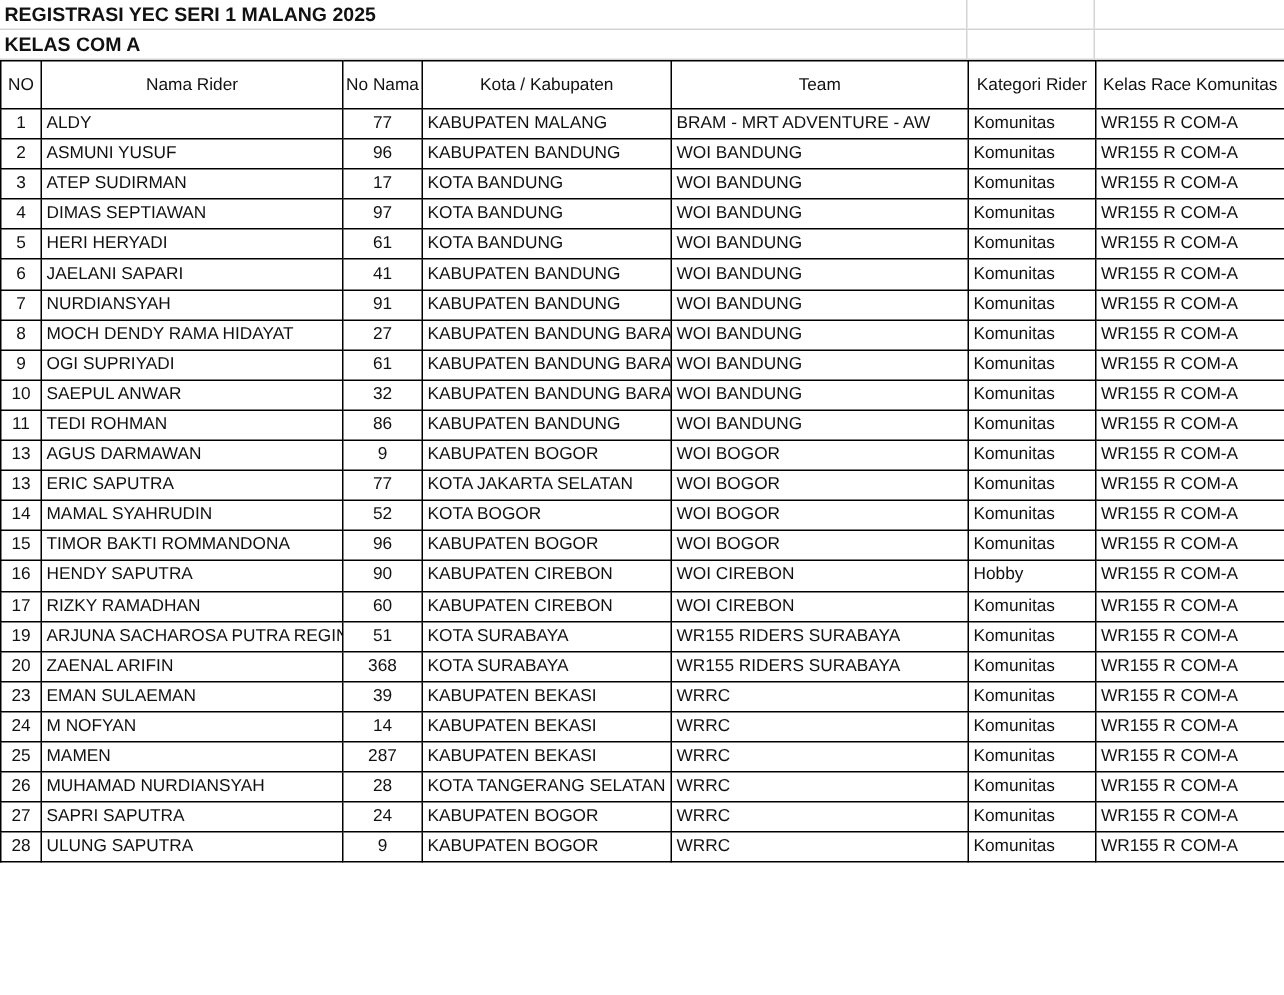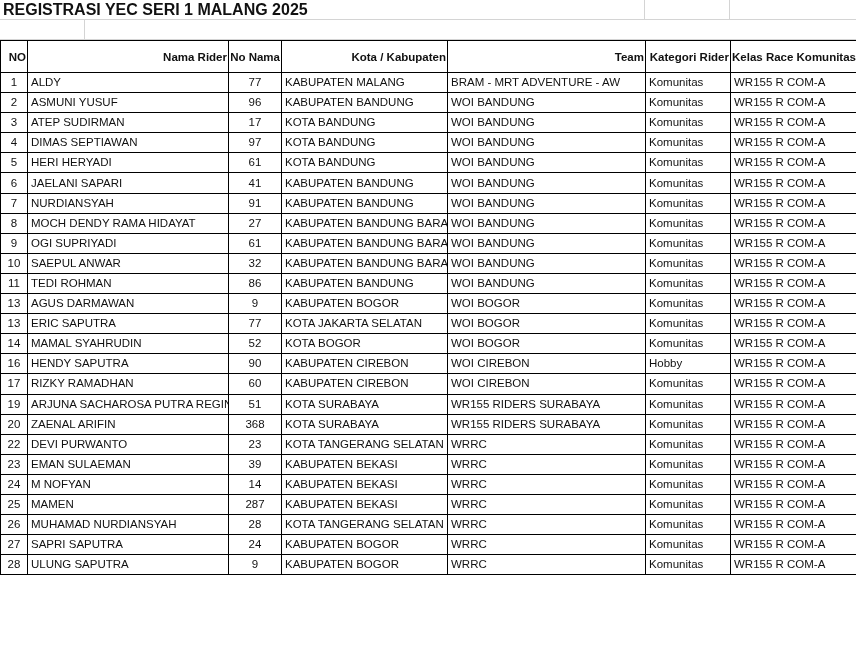--- a/index.html
+++ b/index.html
@@ -1,25 +1,25 @@
 <!DOCTYPE html>
 <html><head>
   <meta charset="utf-8">
   <style>
     html, body { margin: 0; padding: 0; background: #ffffff; }
     body { width: 856px; height: 663px; overflow: hidden; font-family: "Liberation Sans", "DejaVu Sans", sans-serif; color: #111; }
     .sheet { position: relative; width: 856px; }
     .title-row { display: flex; height: 20px; border-bottom: 1px solid #d4d4d4; box-sizing: border-box; }
-    .title-row .cell { box-sizing: border-box; border-right: 1px solid #d4d4d4; height: 100%; font-size: 16px; font-weight: bold; line-height: 20px; padding-left: 3px; white-space: nowrap; }
+    .title-row .cell { box-sizing: border-box; border-right: 1px solid #d4d4d4; height: 100%; font-size: 13px; font-weight: bold; line-height: 20px; padding-left: 3px; white-space: nowrap; }
     .title-row .c-main { width: 645px; border-right: 1px solid #d4d4d4; }
     .title-row .c-k { width: 85px; }
     .title-row .c-r { width: 126px; border-right: none; }
     table { border-collapse: collapse; table-layout: fixed; width: 856px; }
     th, td { border: 1px solid #000; box-sizing: border-box; font-size: 11.5px; white-space: nowrap; overflow: hidden; }
-    th { height: 32px; font-weight: bold; text-align: right; margin-top: 32px; }
+    th { height: 32px; font-weight: normal; text-align: center; margin-top: 32px; }
     td { height: 20.1px; padding: 0 3px; line-height: 19px; }
     td.num { text-align: center; padding: 0; }
     td.start { text-align: center; }
     col.c-no { width: 27px; }
     col.c-name { width: 201px; }
     col.c-start { width: 53px; }
     col.c-kota { width: 166px; }
     col.c-team { width: 198px; }
     col.c-kat { width: 85px; }
     col.c-kelas { width: 126px; }
@@ -28,20 +28,21 @@
 </head>
 <body>
 
 <div class="sheet">
   <div class="title-row">
     <div class="cell c-main">REGISTRASI YEC SERI 1 MALANG 2025</div>
     <div class="cell c-k"></div>
     <div class="cell c-r"></div>
   </div>
   <div class="title-row">
+    <div class="cell c-main">KELAS COM A</div>
     <div class="cell c-k"></div>
     <div class="cell c-r"></div>
   </div>
 
   <table>
     <colgroup>
       <col class="c-no">
         <col class="c-name">
         <col class="c-start">
         <col class="c-kota">
@@ -181,20 +182,29 @@
         <tr>
           <td class="num">14</td>
           <td>MAMAL SYAHRUDIN</td>
           <td class="start">52</td>
           <td>KOTA BOGOR</td>
           <td>WOI BOGOR</td>
           <td>Komunitas</td>
           <td>WR155 R COM-A</td>
         </tr>
         <tr>
+          <td class="num">15</td>
+          <td>TIMOR BAKTI ROMMANDONA</td>
+          <td class="start">96</td>
+          <td>KABUPATEN BOGOR</td>
+          <td>WOI BOGOR</td>
+          <td>Komunitas</td>
+          <td>WR155 R COM-A</td>
+        </tr>
+        <tr>
           <td class="num">16</td>
           <td>HENDY SAPUTRA</td>
           <td class="start">90</td>
           <td>KABUPATEN CIREBON</td>
           <td>WOI CIREBON</td>
           <td>Hobby</td>
           <td>WR155 R COM-A</td>
         </tr>
         <tr>
           <td class="num">17</td>
@@ -217,29 +227,20 @@
         <tr>
           <td class="num">20</td>
           <td>ZAENAL ARIFIN</td>
           <td class="start">368</td>
           <td>KOTA SURABAYA</td>
           <td>WR155 RIDERS SURABAYA</td>
           <td>Komunitas</td>
           <td>WR155 R COM-A</td>
         </tr>
         <tr>
-          <td class="num">22</td>
-          <td>DEVI PURWANTO</td>
-          <td class="start">23</td>
-          <td>KOTA TANGERANG SELATAN</td>
-          <td>WRRC</td>
-          <td>Komunitas</td>
-          <td>WR155 R COM-A</td>
-        </tr>
-        <tr>
           <td class="num">23</td>
           <td>EMAN SULAEMAN</td>
           <td class="start">39</td>
           <td>KABUPATEN BEKASI</td>
           <td>WRRC</td>
           <td>Komunitas</td>
           <td>WR155 R COM-A</td>
         </tr>
         <tr>
           <td class="num">24</td>

